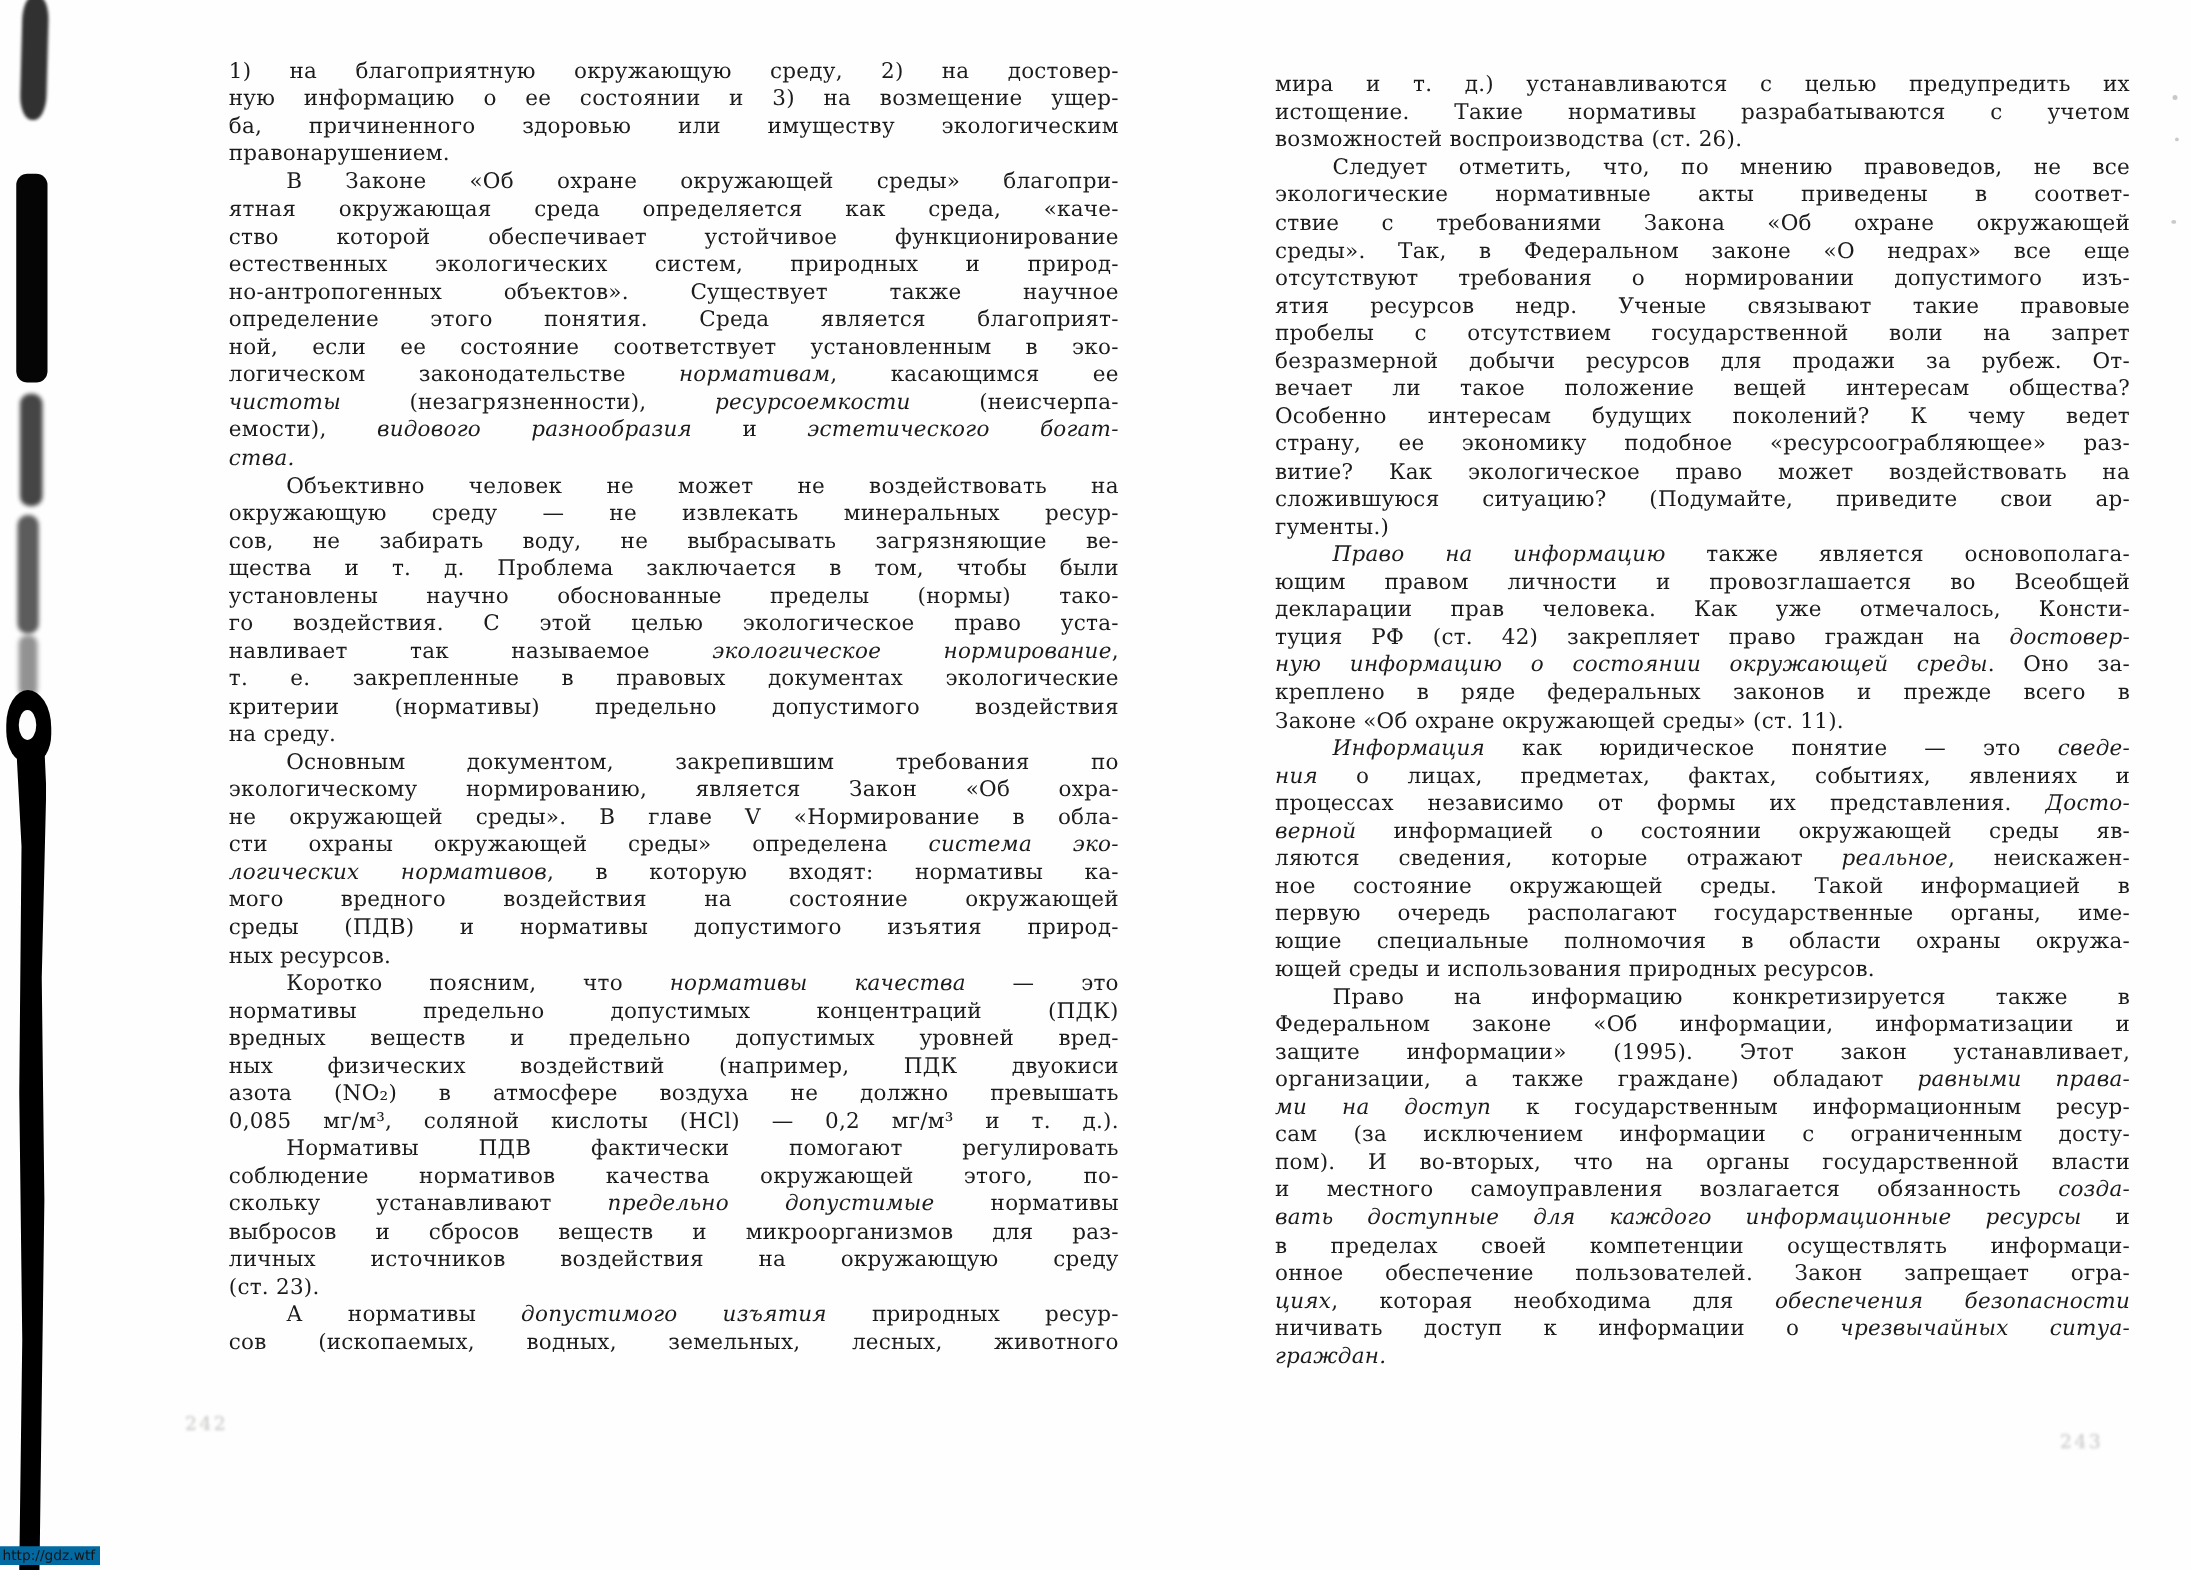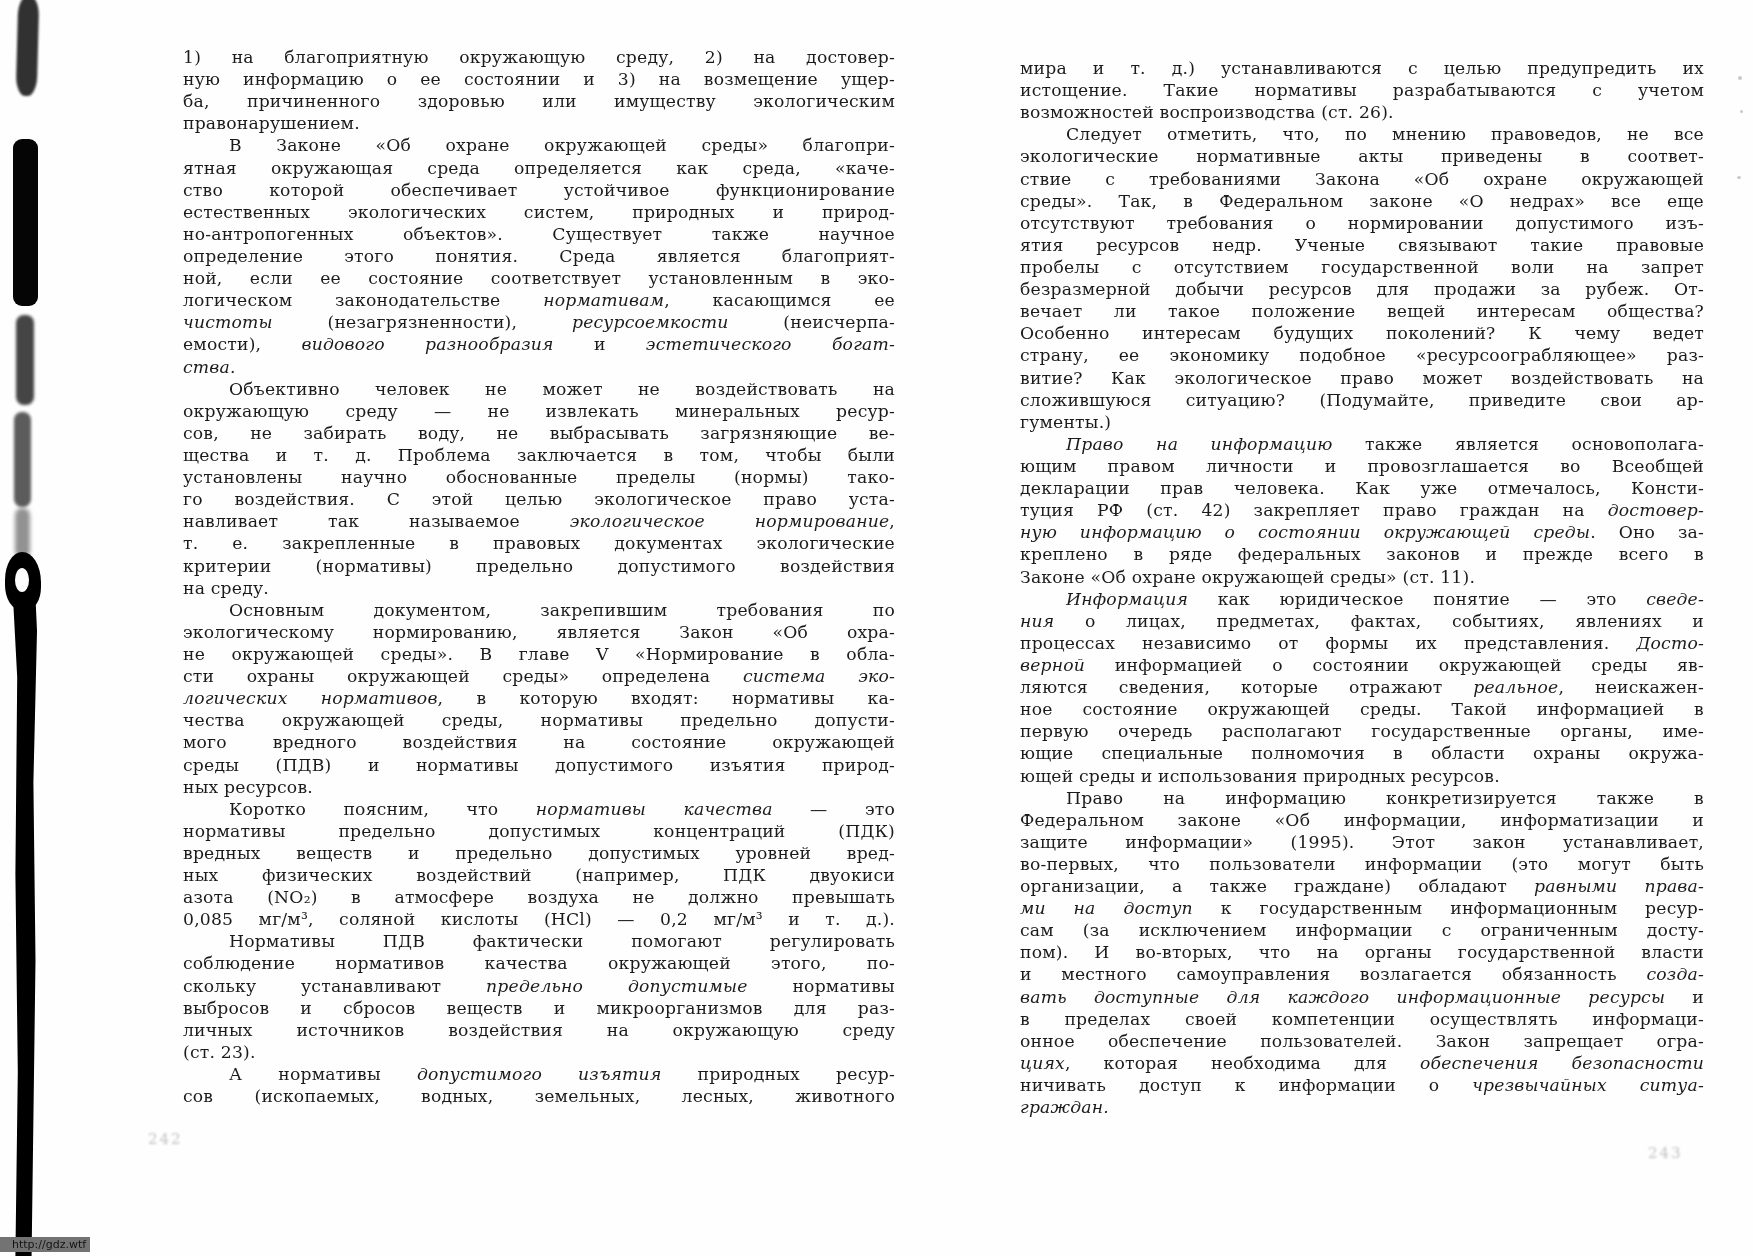--- a/index.html
+++ b/index.html
@@ -36,23 +36,23 @@
   #sp3{left:1737px;top:176px;width:4px;height:3px;}
   
   .pagenum{
     position:absolute;font-size:15px;letter-spacing:2px;color:#c3c2c0;
     filter:blur(1.1px);font-family:"DejaVu Serif","Liberation Serif",serif;
   }
   #pagenum-left{left:148px;top:1130px;}
   #pagenum-right{left:1648px;top:1144px;}
   
   #watermark{
-    position:absolute;left:0;bottom:4px;background:#737373;color:#141414;
+    position:absolute;left:0;bottom:4px;background:#0369a1;color:#141414;
     font-family:"DejaVu Sans","Liberation Sans",sans-serif;
-    font-size:11px;line-height:13px;padding:1px 4px 1px 12px;text-align:center;
+    font-size:11px;line-height:13px;padding:1px 4px 1px 2px;text-align:center;
   }
 </style>
 </head>
 <body>
 
 <div>
   <div class="smudge" id="sm1"></div>
   <div class="smudge" id="sm2"></div>
   <div class="smudge" id="sm3"></div>
   <div class="smudge" id="sm4"></div>
@@ -92,21 +92,20 @@
     <div class="line"><span>го воздействия. С этой целью экологическое право уста-</span></div>
     <div class="line"><span>навливает так называемое </span><i>экологическое нормирование</i><span>,</span></div>
     <div class="line"><span>т. е. закрепленные в правовых документах экологические</span></div>
     <div class="line"><span>критерии (нормативы) предельно допустимого воздействия</span></div>
     <div class="line end"><span>на среду.</span></div>
     <div class="line indent"><span>Основным документом, закрепившим требования по</span></div>
     <div class="line"><span>экологическому нормированию, является Закон «Об охра-</span></div>
     <div class="line"><span>не окружающей среды». В главе V «Нормирование в обла-</span></div>
     <div class="line"><span>сти охраны окружающей среды» определена </span><i>система эко-</i></div>
     <div class="line"><i>логических нормативов</i><span>, в которую входят: нормативы ка-</span></div>
-    <div class="line"><span>чества окружающей среды, нормативы предельно допусти-</span></div>
     <div class="line"><span>мого вредного воздействия на состояние окружающей</span></div>
     <div class="line"><span>среды (ПДВ) и нормативы допустимого изъятия природ-</span></div>
     <div class="line end"><span>ных ресурсов.</span></div>
     <div class="line indent"><span>Коротко поясним, что </span><i>нормативы качества</i><span> — это</span></div>
     <div class="line"><span>нормативы предельно допустимых концентраций (ПДК)</span></div>
     <div class="line"><span>вредных веществ и предельно допустимых уровней вред-</span></div>
     <div class="line"><span>ных физических воздействий (например, ПДК двуокиси</span></div>
     <div class="line"><span>азота (NO₂) в атмосфере воздуха не должно превышать</span></div>
     <div class="line"><span>0,085 мг/м³, соляной кислоты (HCl) — 0,2 мг/м³ и т. д.).</span></div>
     <div class="line indent"><span>Нормативы ПДВ фактически помогают регулировать</span></div>
@@ -149,21 +148,20 @@
     <div class="line"><span>процессах независимо от формы их представления. </span><i>Досто-</i></div>
     <div class="line"><i>верной</i><span> информацией о состоянии окружающей среды яв-</span></div>
     <div class="line"><span>ляются сведения, которые отражают </span><i>реальное</i><span>, неискажен-</span></div>
     <div class="line"><span>ное состояние окружающей среды. Такой информацией в</span></div>
     <div class="line"><span>первую очередь располагают государственные органы, име-</span></div>
     <div class="line"><span>ющие специальные полномочия в области охраны окружа-</span></div>
     <div class="line end"><span>ющей среды и использования природных ресурсов.</span></div>
     <div class="line indent"><span>Право на информацию конкретизируется также в</span></div>
     <div class="line"><span>Федеральном законе «Об информации, информатизации и</span></div>
     <div class="line"><span>защите информации» (1995). Этот закон устанавливает,</span></div>
-    <div class="line"><span>во-первых, что пользователи информации (это могут быть</span></div>
     <div class="line"><span>организации, а также граждане) обладают </span><i>равными права-</i></div>
     <div class="line"><i>ми на доступ</i><span> к государственным информационным ресур-</span></div>
     <div class="line"><span>сам (за исключением информации с ограниченным досту-</span></div>
     <div class="line"><span>пом). И во-вторых, что на органы государственной власти</span></div>
     <div class="line"><span>и местного самоуправления возлагается обязанность </span><i>созда-</i></div>
     <div class="line"><i>вать доступные для каждого информационные ресурсы</i><span> и</span></div>
     <div class="line"><span>в пределах своей компетенции осуществлять информаци-</span></div>
     <div class="line"><span>онное обеспечение пользователей. Закон запрещает огра-</span></div>
     <div class="line"><i>циях</i><span>, которая необходима для </span><i>обеспечения безопасности</i></div>
     <div class="line"><span>ничивать доступ к информации о </span><i>чрезвычайных ситуа-</i></div>

